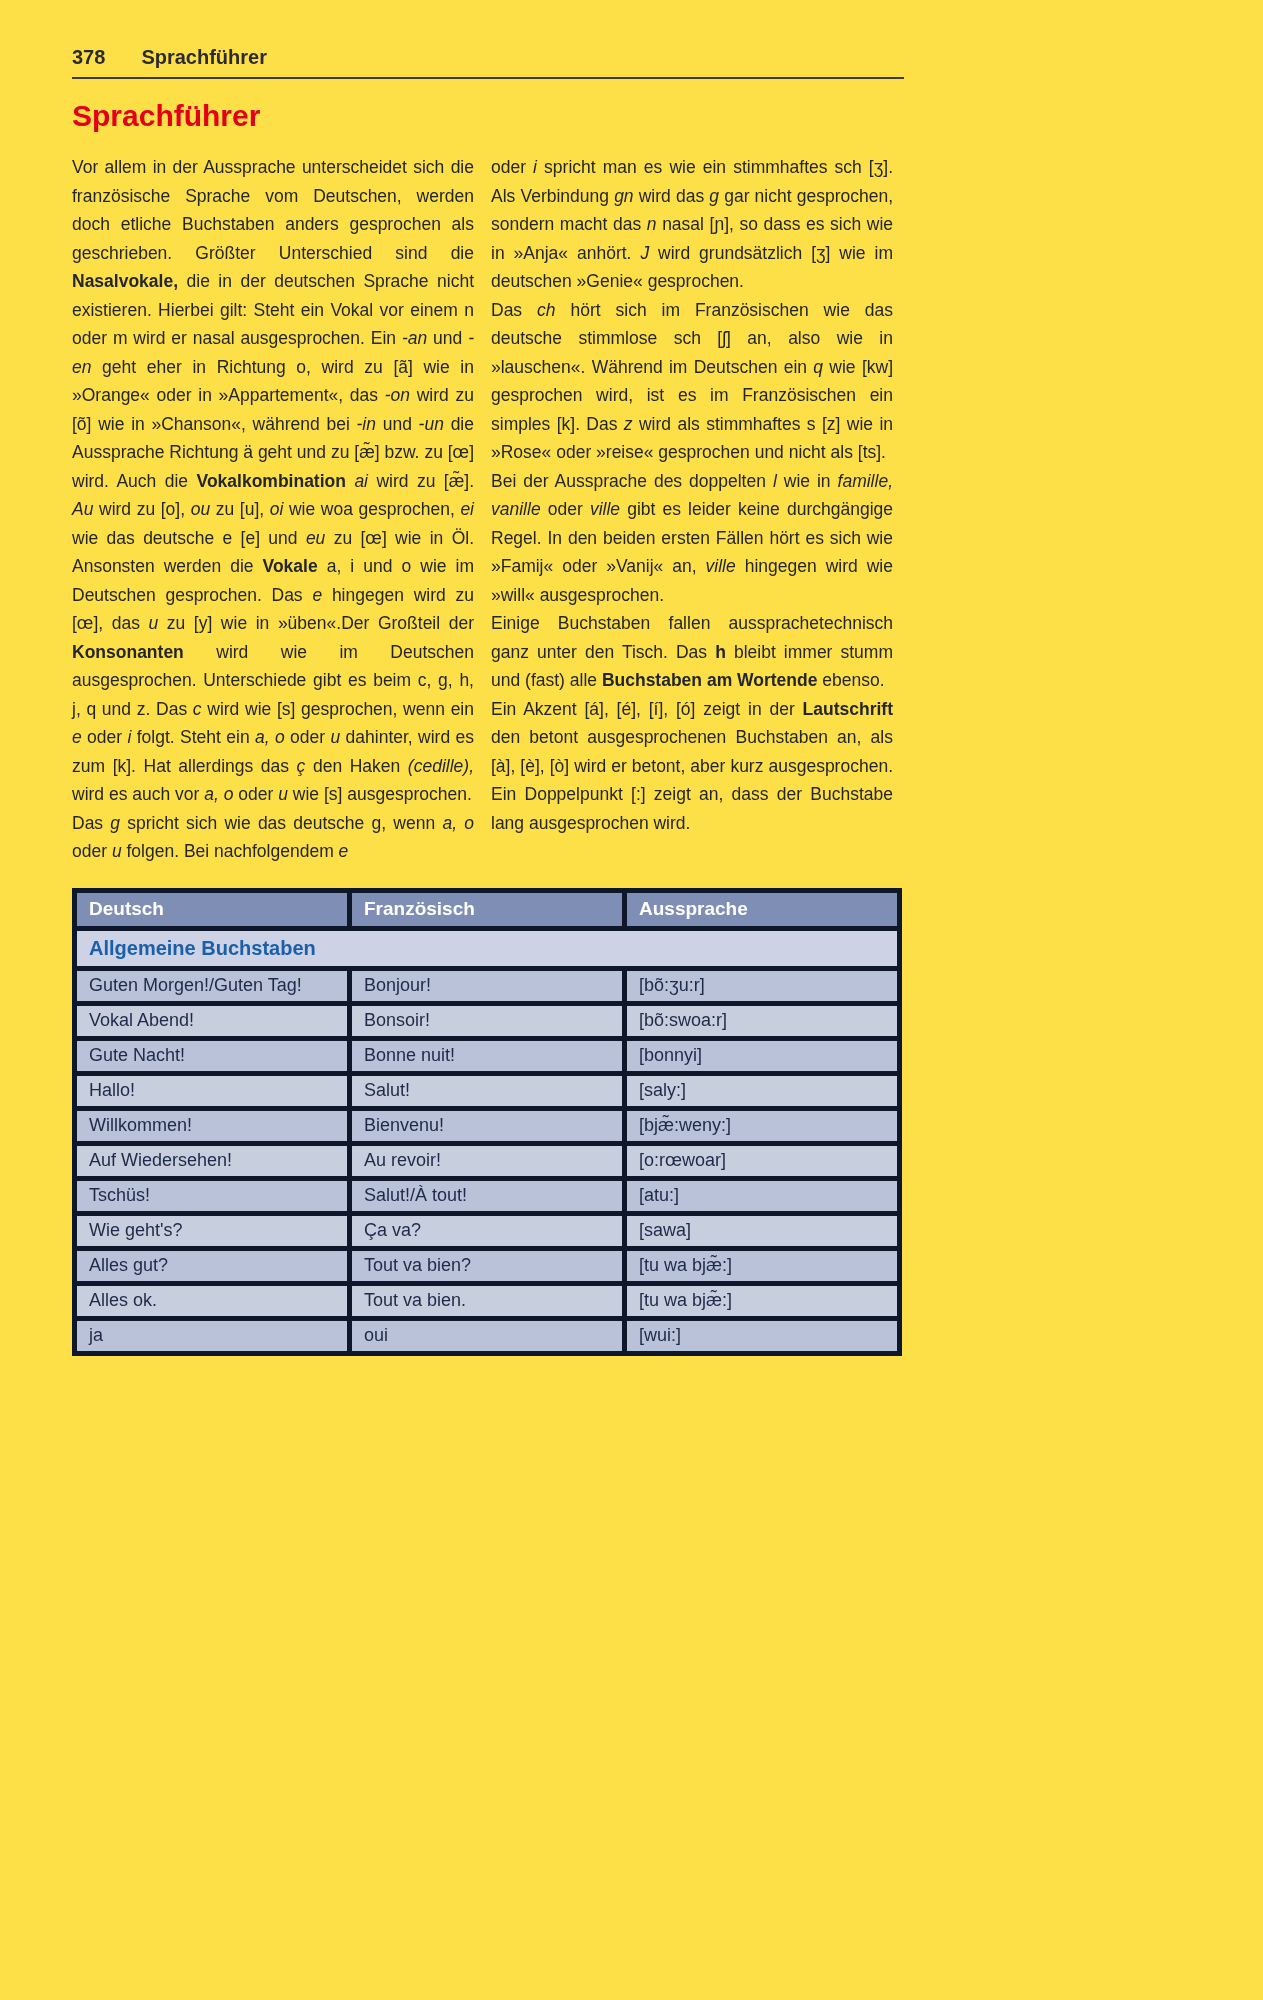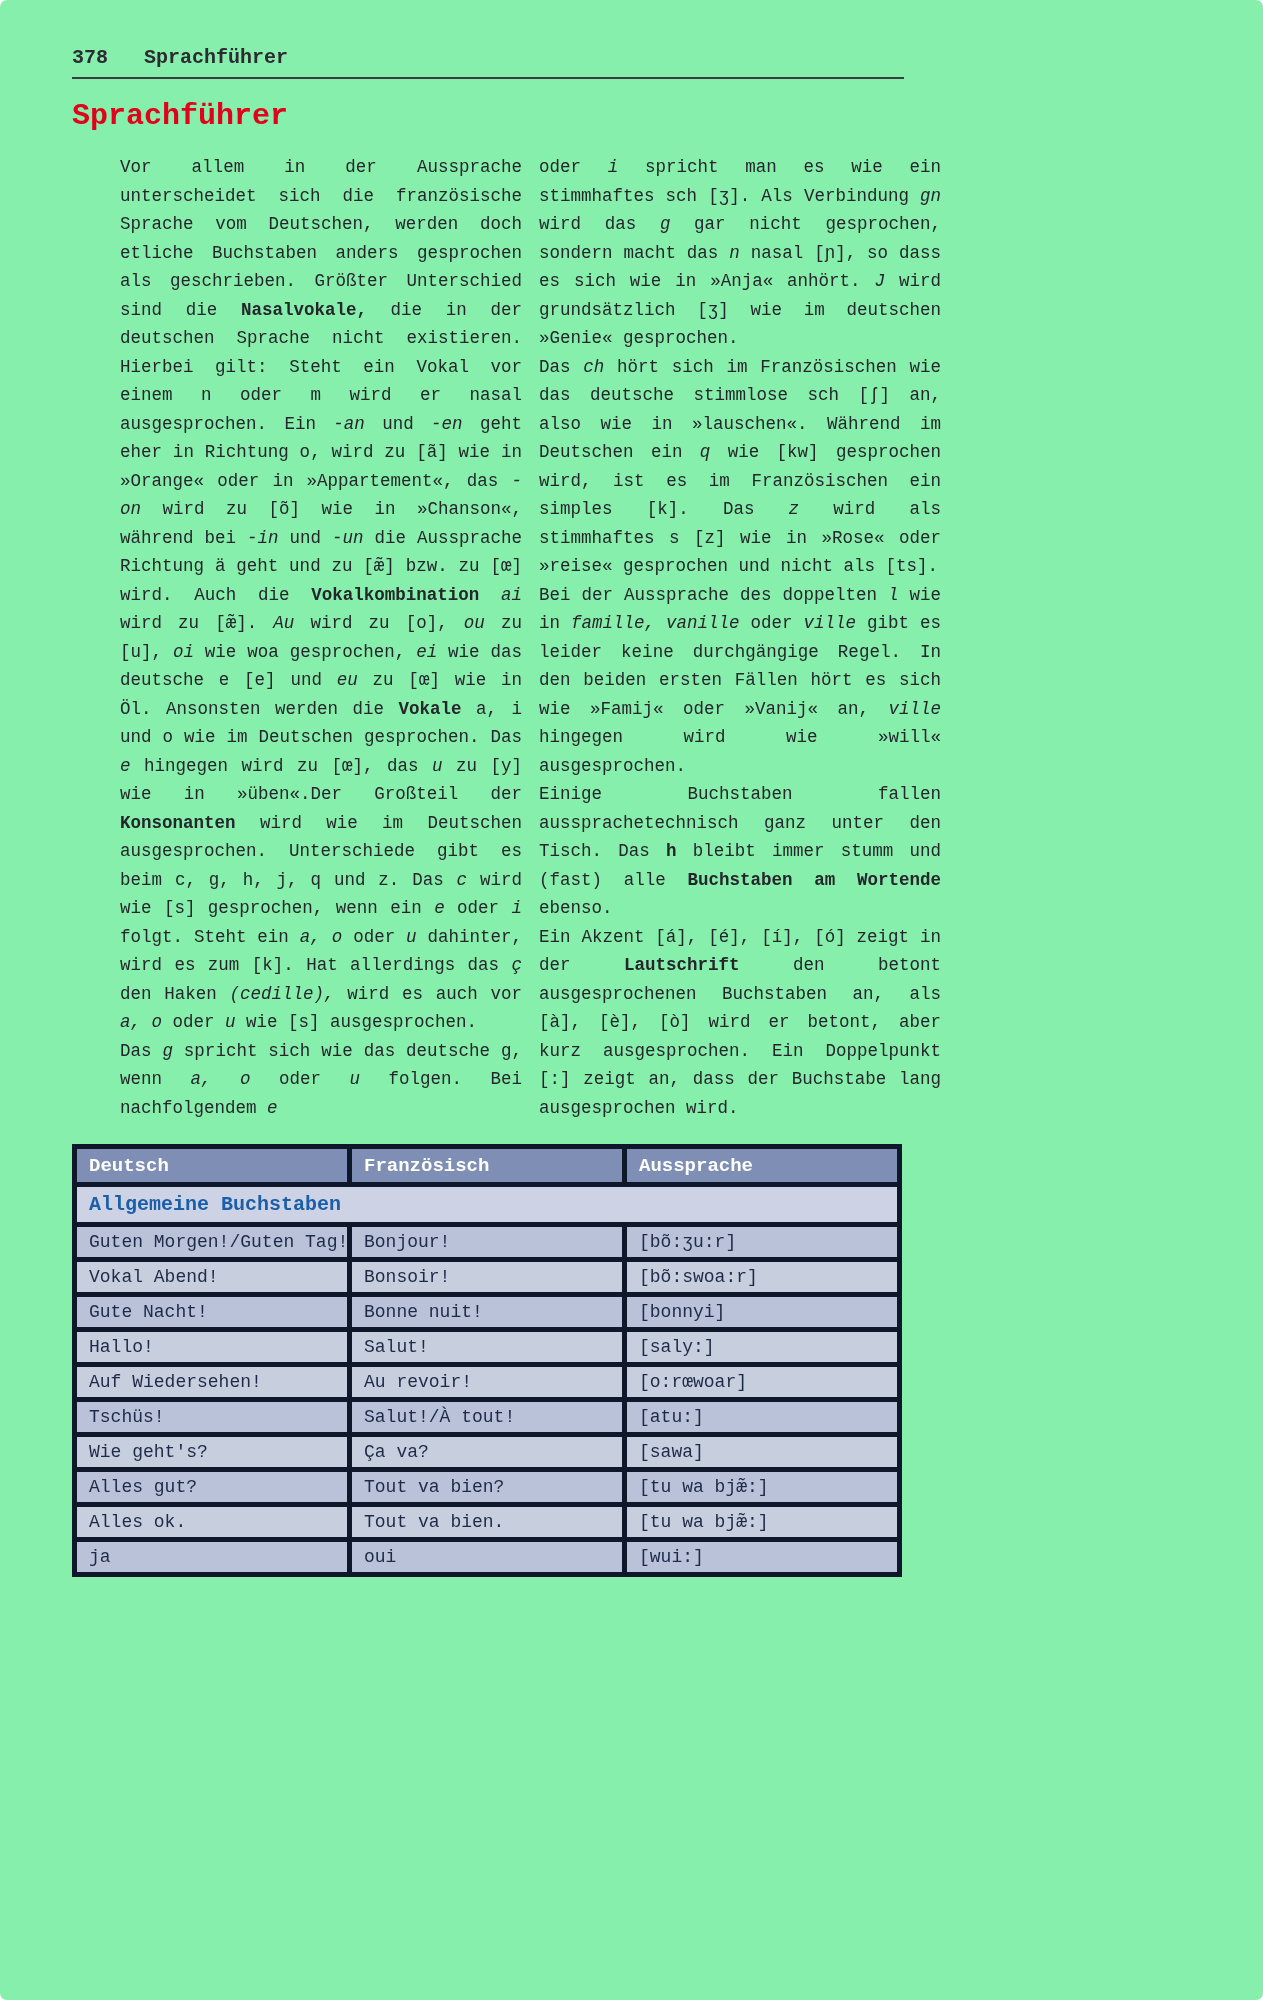--- a/index.html
+++ b/index.html
@@ -1,24 +1,23 @@
 <!DOCTYPE html>
 <html lang="de" style="--heading-red: #e2001a; --body-text: #25262c; --rule: #3c3c3c; --table-header-bg: #7e8eb4; --table-header-text: #ffffff; --section-row-bg: #cdd3e5; --section-row-text: #1a5fa8; --row-dark-bg: #b9c2d8; --row-light-bg: #c7cede; --table-text: #1e2a49;"><head>
 <meta charset="utf-8">
 <style>
   * { box-sizing: border-box; }
   html, body { margin: 0; padding: 0; background: #ffffff; }
   .page {
     width: 1263px;
     min-height: 2000px;
-    background: #86efac;
-    font-family: Liberation Mono, monospace;
+    background: #fde047;
+    font-family: Liberation Sans, sans-serif;
     color: var(--body-text, #25262c);
     padding: 46px 0 40px 72px;
-    border-radius: 7px;
   }
   .running-head {
     display: flex;
     align-items: baseline;
     width: 830px;
     font-size: 20px;
     font-weight: bold;
     color: #2b2b31;
   }
   .pagenum { margin-right: 36px; }
@@ -32,21 +31,20 @@
     font-size: 30px;
     font-weight: bold;
     color: var(--heading-red, #e2001a);
     margin: 20px 0 0 0;
   }
   .columns {
     display: flex;
     gap: 17px;
     width: 830px;
     margin-top: 20px;
-    margin-left: 48px;
   }
   .col {
     width: 402px;
     font-size: 17.5px;
     line-height: 28.5px;
     text-align: justify;
     hyphens: auto;
   }
   .col p { margin: 0; }
   .b { font-weight: bold; }
@@ -135,20 +133,25 @@
         <tr class="data dark">
           <td>Gute Nacht!</td>
           <td>Bonne nuit!</td>
           <td>[bonnyi]</td>
         </tr>
         <tr class="data light">
           <td>Hallo!</td>
           <td>Salut!</td>
           <td>[saly:]</td>
         </tr>
+        <tr class="data dark">
+          <td>Willkommen!</td>
+          <td>Bienvenu!</td>
+          <td>[bjæ̃:weny:]</td>
+        </tr>
         <tr class="data light">
           <td>Auf Wiedersehen!</td>
           <td>Au revoir!</td>
           <td>[o:rœwoar]</td>
         </tr>
         <tr class="data dark">
           <td>Tschüs!</td>
           <td>Salut!/À tout!</td>
           <td>[atu:]</td>
         </tr>

